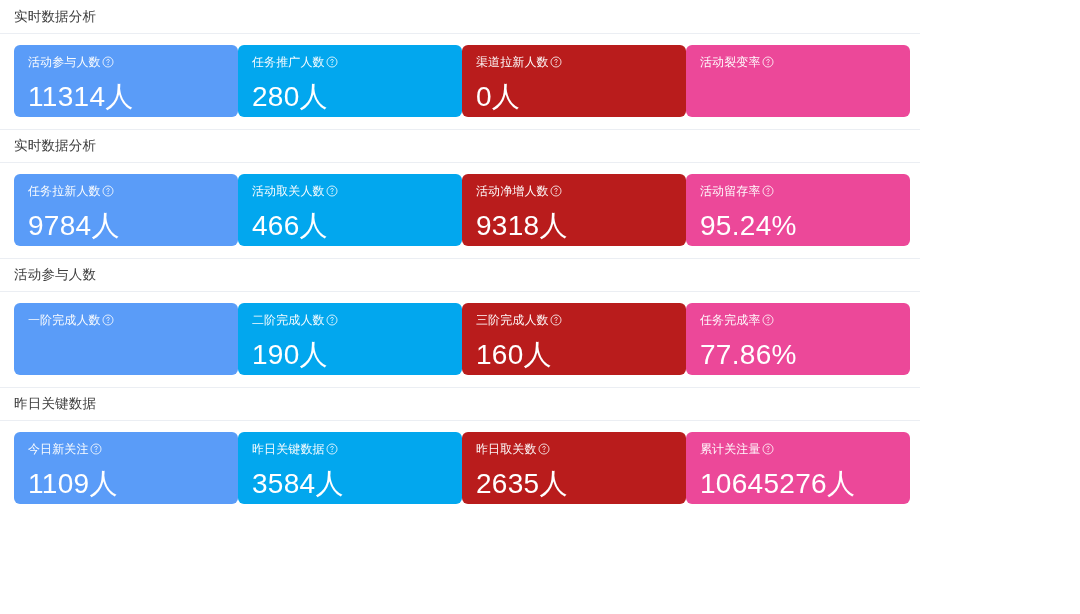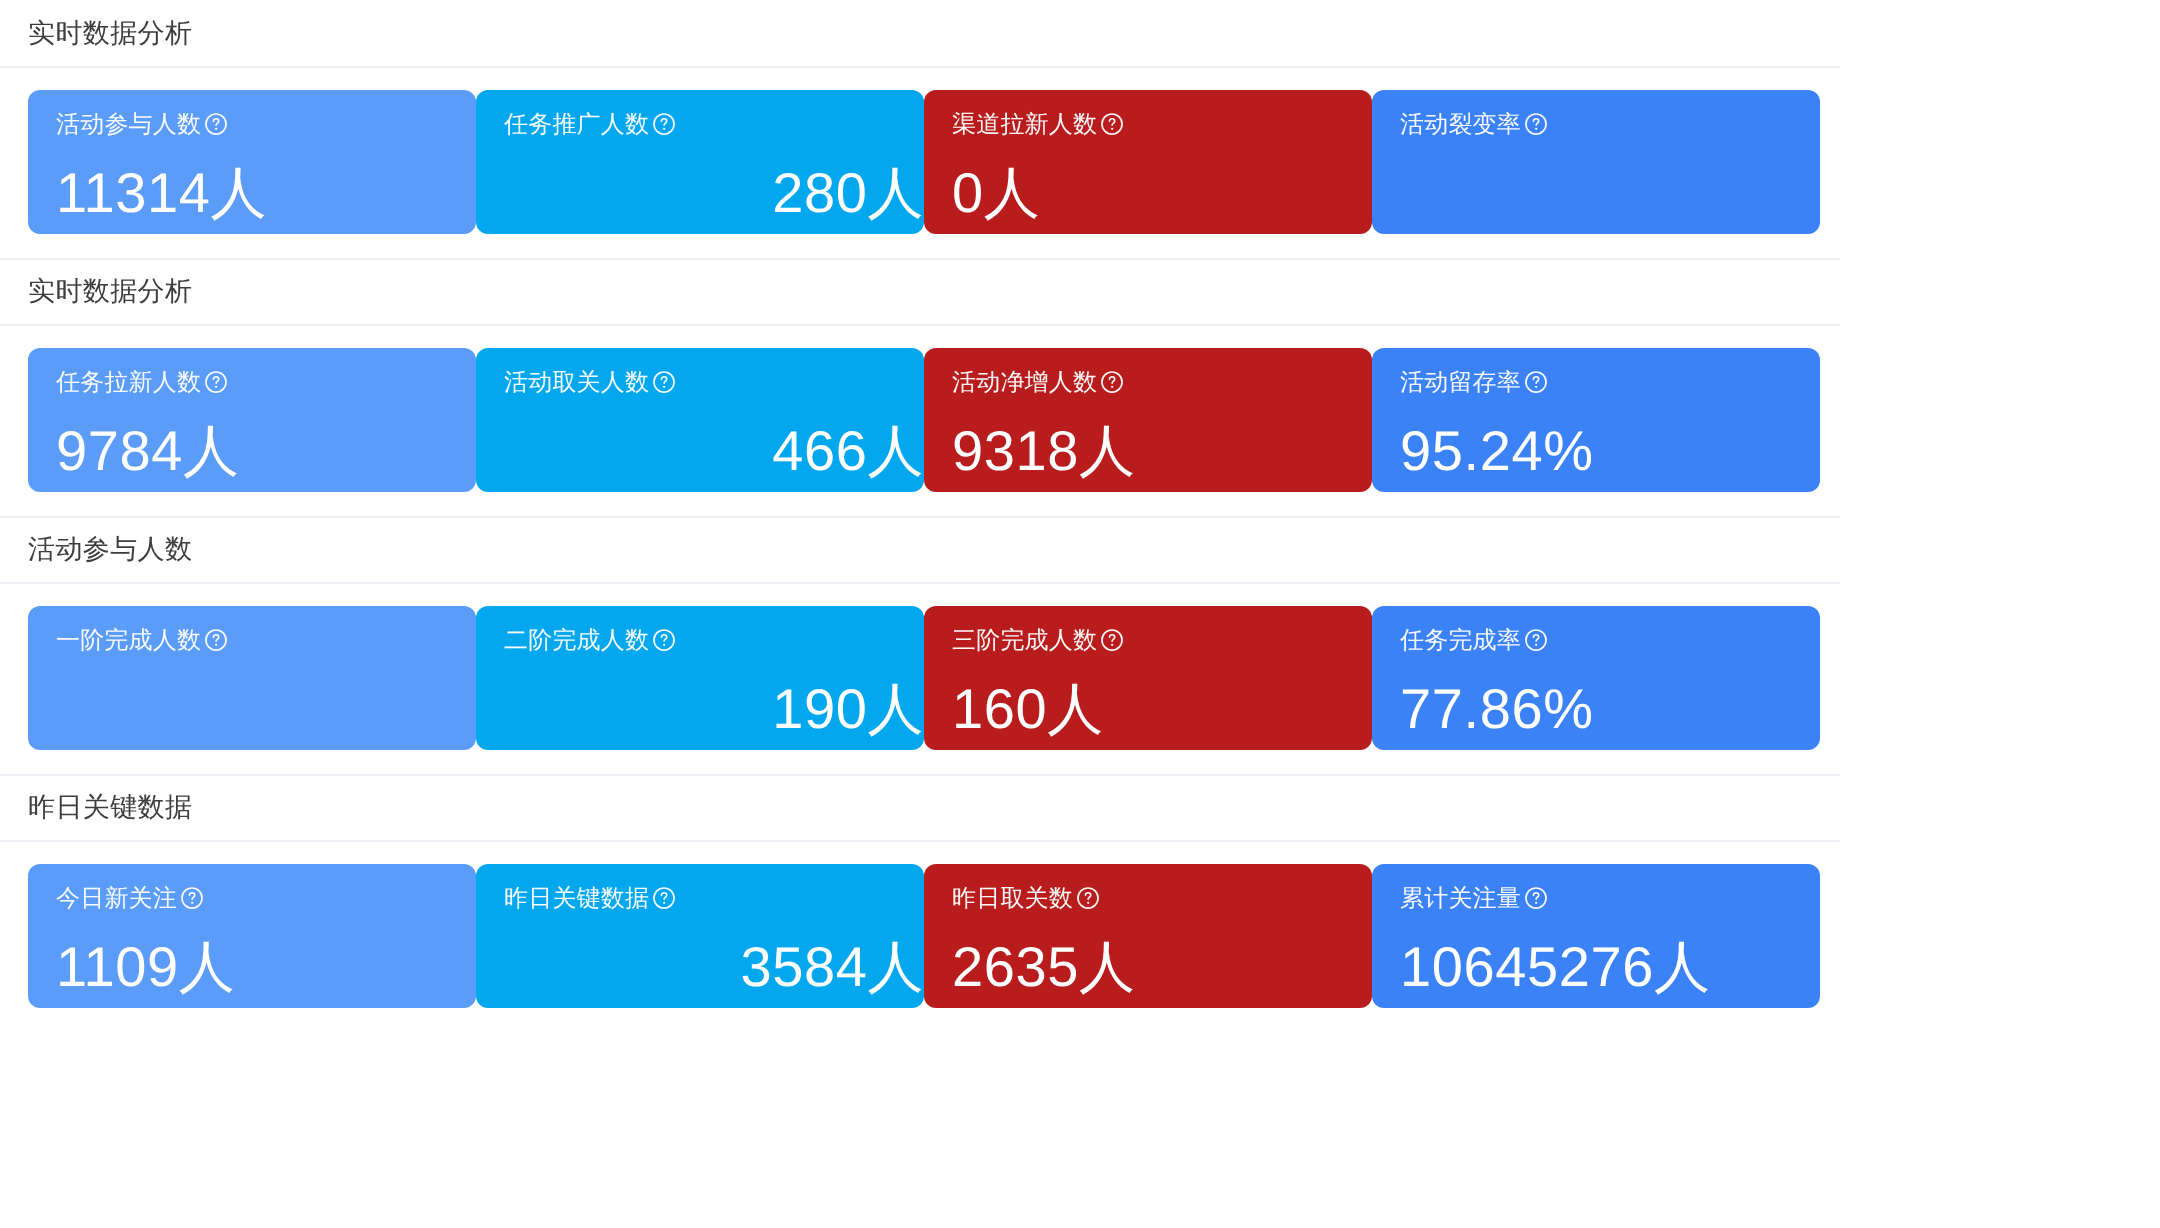--- a/index.html
+++ b/index.html
@@ -58,23 +58,23 @@
     flex: 1 1 0;
     height: 72px;
     border-radius: 6px;
     box-sizing: border-box;
     padding: 11px 0 0 14px;
     position: relative;
     overflow: hidden;
   }
 
   .card.blue   { background: #5A9CF8; }
-  .card.cyan   { background: #02A7EE; text-align: right; }
+  .card.cyan   { background: #02A7EE; }
   .card.yellow { background: #b91c1c; }
-  .card.orange { background: #3b82f6; }
+  .card.orange { background: #ec4899; }
 
   .card-label {
     display: flex;
     align-items: center;
     font-size: 12px;
     color: #ffffff;
     line-height: 1;
     opacity: 0.97;
     letter-spacing: 0.1px;
   }

